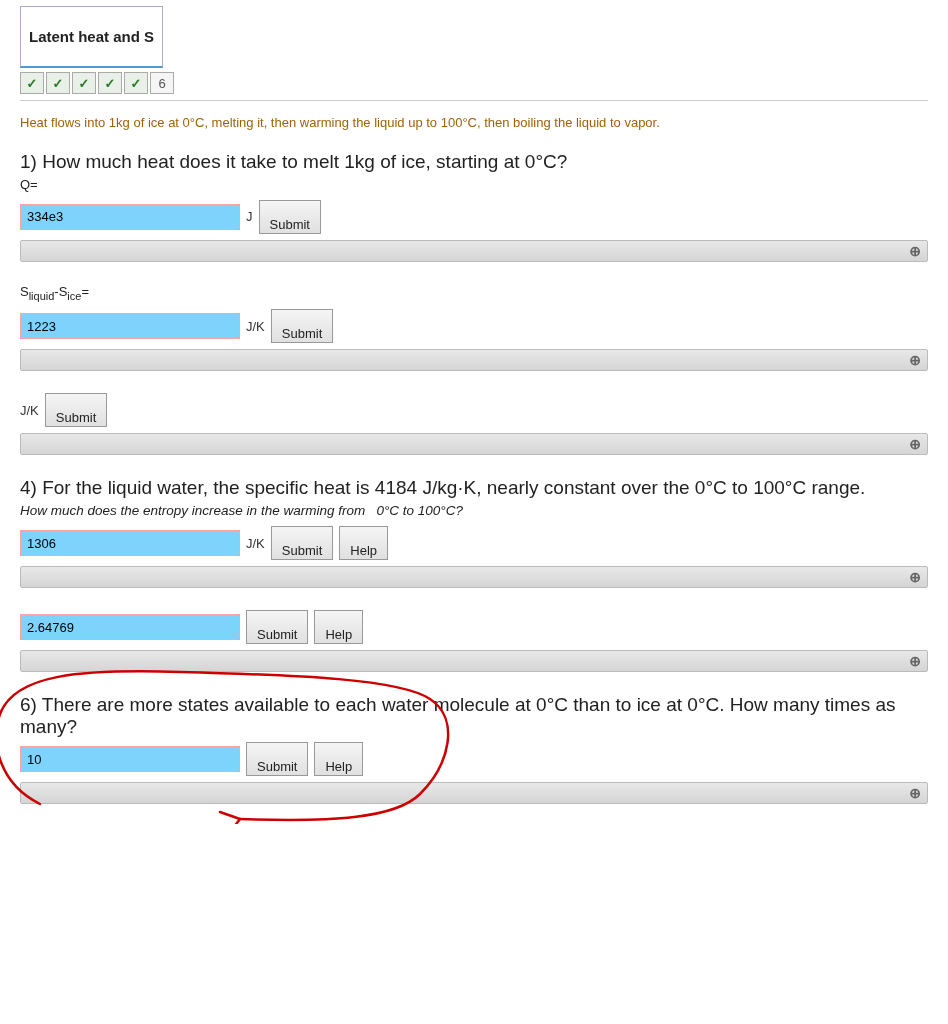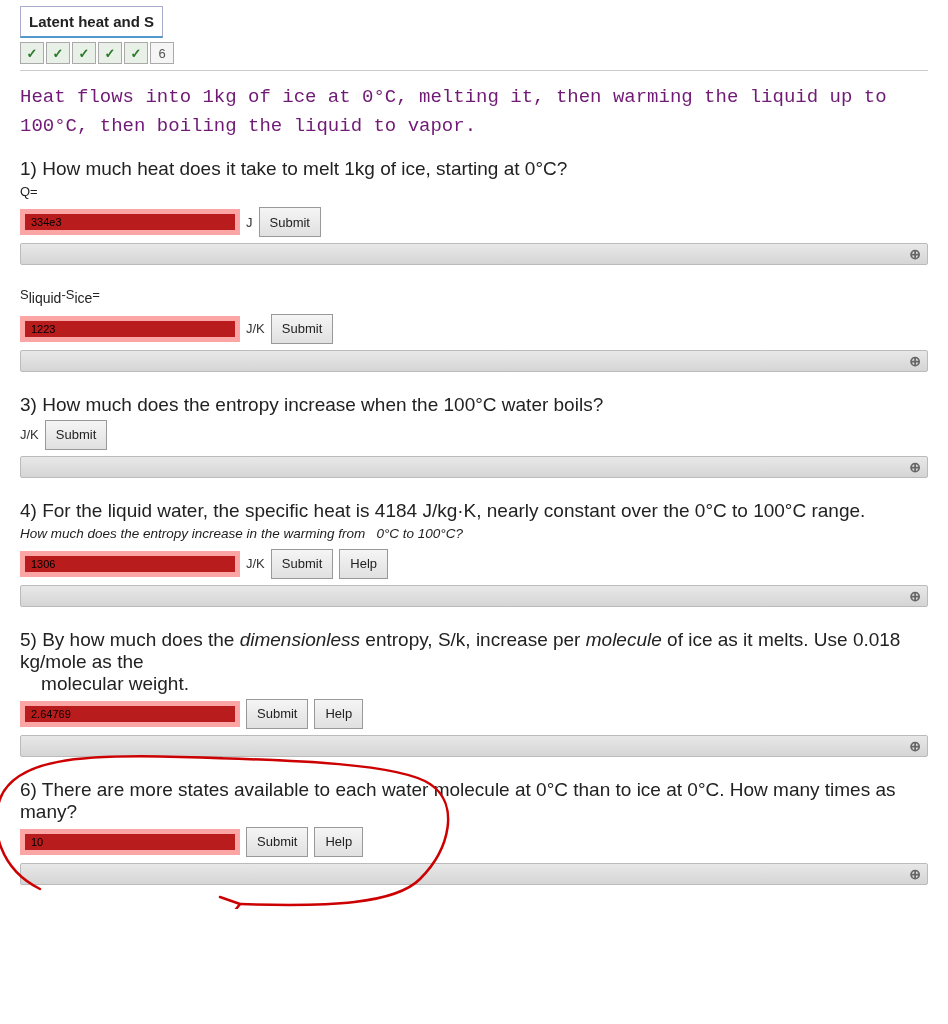--- a/index.html
+++ b/index.html
@@ -14,21 +14,21 @@
 
     .page-container {
       width: 948px;
       padding: 0 20px 40px 20px;
     }
 
     
     .title-bar {
       border: 1px solid #aac;
       border-bottom: 2px solid #5599cc;
-      padding: 6px 8px;
+      padding: 21px 8px;
       background: #fff;
       display: inline-block;
       margin-top: 6px;
       margin-bottom: 4px;
     }
     .title-bar span {
       font-size: 15px;
       font-weight: bold;
       color: #222;
     }
@@ -61,67 +61,66 @@
       background: #f5f5f5;
       display: flex;
       align-items: center;
       justify-content: center;
       font-size: 13px;
       color: #555;
     }
 
     
     .description {
-      font-size: 19px;
+      font-size: 13px;
       line-height: 1.5;
       margin-bottom: 18px;
-      color: #701a75;
-      font-family: Liberation Mono, monospace;
+      color: #a16207;
     }
 
     
     .question-block {
       margin-bottom: 22px;
     }
     .question-text {
       font-size: 19px;
       margin-bottom: 4px;
       color: #222;
     }
     .question-label {
       font-size: 13px;
       margin-bottom: 8px;
       color: #222;
     }
     .question-label sub {
-      font-size: 14px;
+      font-size: 11px;
     }
 
     
     .input-row {
       display: flex;
       align-items: center;
       gap: 6px;
       margin-bottom: 6px;
     }
     .answer-input {
       width: 220px;
       height: 26px;
-      border: 5px solid #fca5a5;
+      border: 1px solid #fca5a5;
       padding: 3px 6px;
-      font-size: 11px;
-      background: #b91c1c;
+      font-size: 13px;
+      background: #7dd3fc;
     }
     .unit-label {
       font-size: 13px;
       color: #333;
     }
     .btn {
       height: 30px;
-      padding: 0 10px;
+      padding: 16px 10px;
       border: 1px solid #999;
       background: linear-gradient(to bottom, #f5f5f5, #e0e0e0);
       font-size: 13px;
       cursor: pointer;
       color: #222;
     }
 
     
     .feedback-bar {
       width: 100%;
@@ -211,23 +210,20 @@
       <span class="unit-label">J/K</span>
       <button class="btn">Submit</button>
     </div>
     <div class="feedback-bar">
       <span class="feedback-plus">⊕</span>
     </div>
   </div>
 
   
   <div class="question-block">
-    <p class="question-text">
-      3) How much does the entropy increase when the 100°C water boils?
-    </p>
     <div class="input-row">
       <span class="unit-label">J/K</span>
       <button class="btn">Submit</button>
     </div>
     <div class="feedback-bar">
       <span class="feedback-plus">⊕</span>
     </div>
   </div>
 
   
@@ -244,24 +240,20 @@
       <button class="btn">Submit</button>
       <button class="btn">Help</button>
     </div>
     <div class="feedback-bar">
       <span class="feedback-plus">⊕</span>
     </div>
   </div>
 
   
   <div class="question-block">
-    <p class="question-text">
-      5) By how much does the <span class="italic">dimensionless</span> entropy, S/k, increase per <span class="italic">molecule</span> of ice as it melts. Use 0.018 kg/mole as the<br>
-      &nbsp;&nbsp;&nbsp;&nbsp;molecular weight.
-    </p>
     <div class="input-row">
       <input class="answer-input" type="text" value="2.64769" style="">
       <button class="btn">Submit</button>
       <button class="btn">Help</button>
     </div>
     <div class="feedback-bar">
       <span class="feedback-plus">⊕</span>
     </div>
   </div>
 

